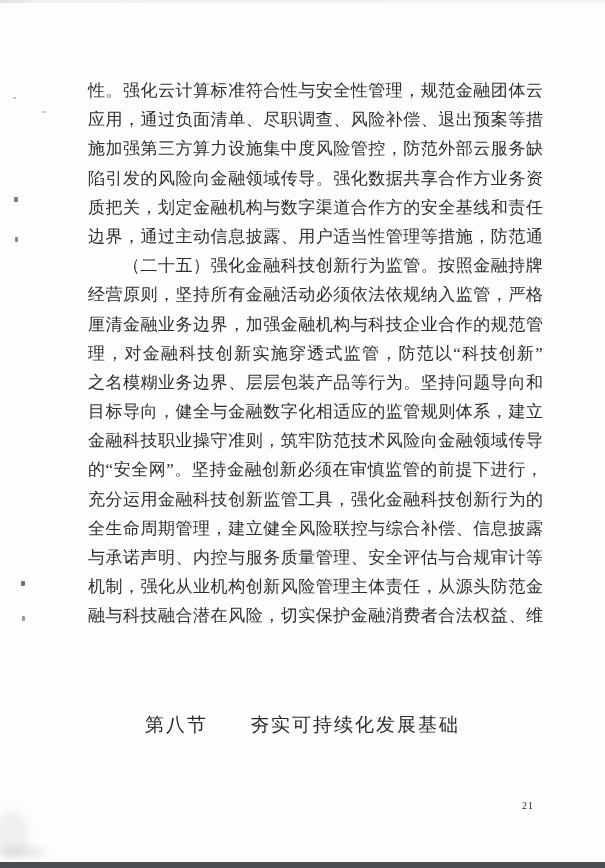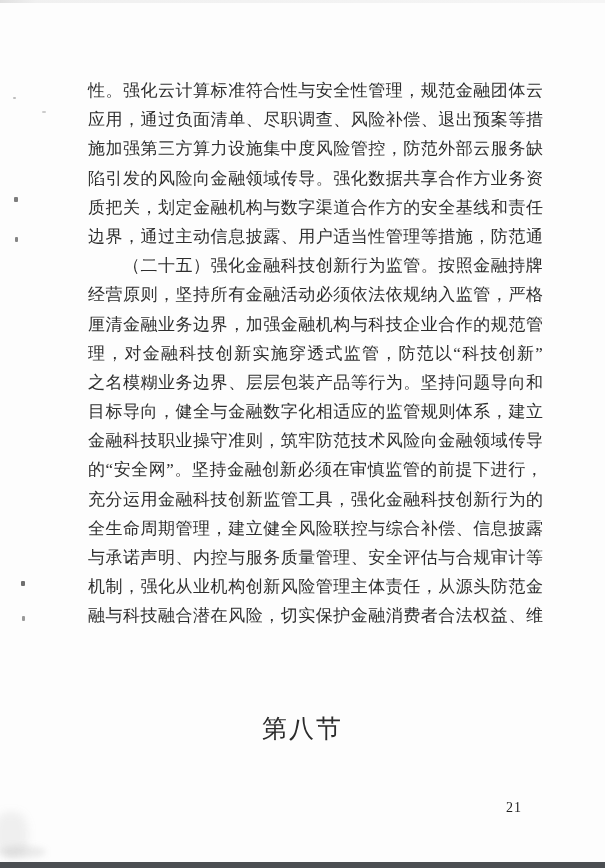--- a/index.html
+++ b/index.html
@@ -44,30 +44,30 @@
 
   
   .section-heading {
     position: absolute;
     top: 712px;
     left: 0;
     width: 605px;
     display: flex;
     justify-content: center;
     gap: 42px;
-    font-size: 25px;
+    font-size: 19px;
     letter-spacing: 2px;
     color: #2b2b2b;
   }
 
   .page-number {
     position: absolute;
-    left: 506px;
+    left: 522px;
     top: 800px;
-    font-size: 14px;
+    font-size: 10px;
     letter-spacing: 1px;
     color: #1f1f1f;
   }
 
   
   .top-edge-line {
     position: absolute;
     top: 0; left: 0;
     width: 605px; height: 3px;
     background: linear-gradient(to right, #d9d9d9 0%, #ededed 6%, #f3f3f3 100%);
@@ -639,20 +639,21 @@
         <span>法</span>
         <span>权</span>
         <span>益</span>
         <span>、</span>
         <span>维</span>
       </div>
     </div>
 
   <div class="section-heading">
     <span>第八节</span>
+    <span>夯实可持续化发展基础</span>
   </div>
 
   <div class="page-number">21</div>
 
   <div class="bottom-left-smudge"></div>
   <div class="bottom-left-smudge2"></div>
   <div class="speck speck-1"></div>
   <div class="speck speck-2"></div>
   <div class="speck speck-3"></div>
   <div class="speck speck-4"></div>

